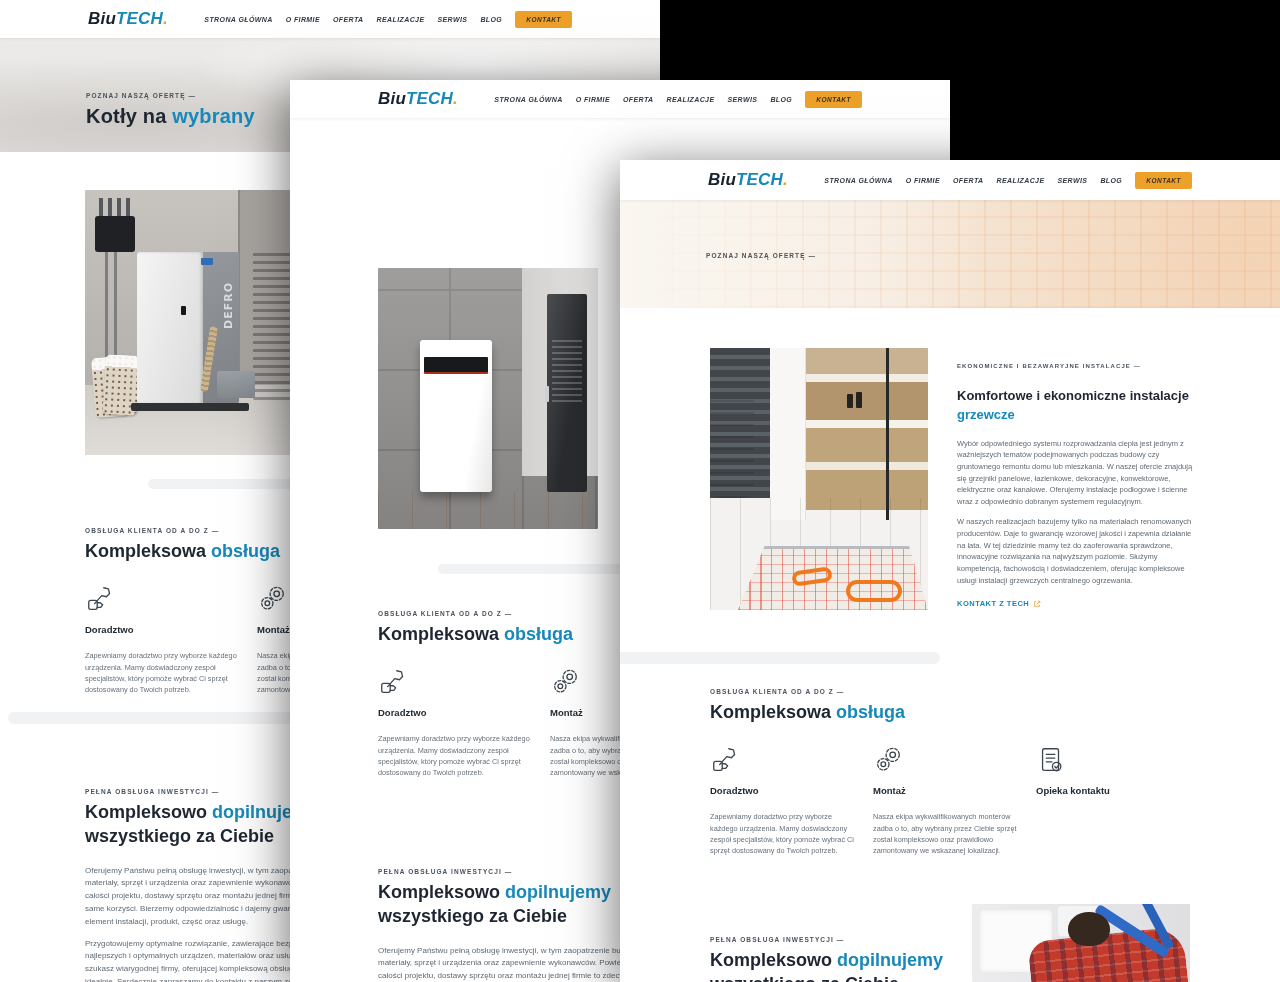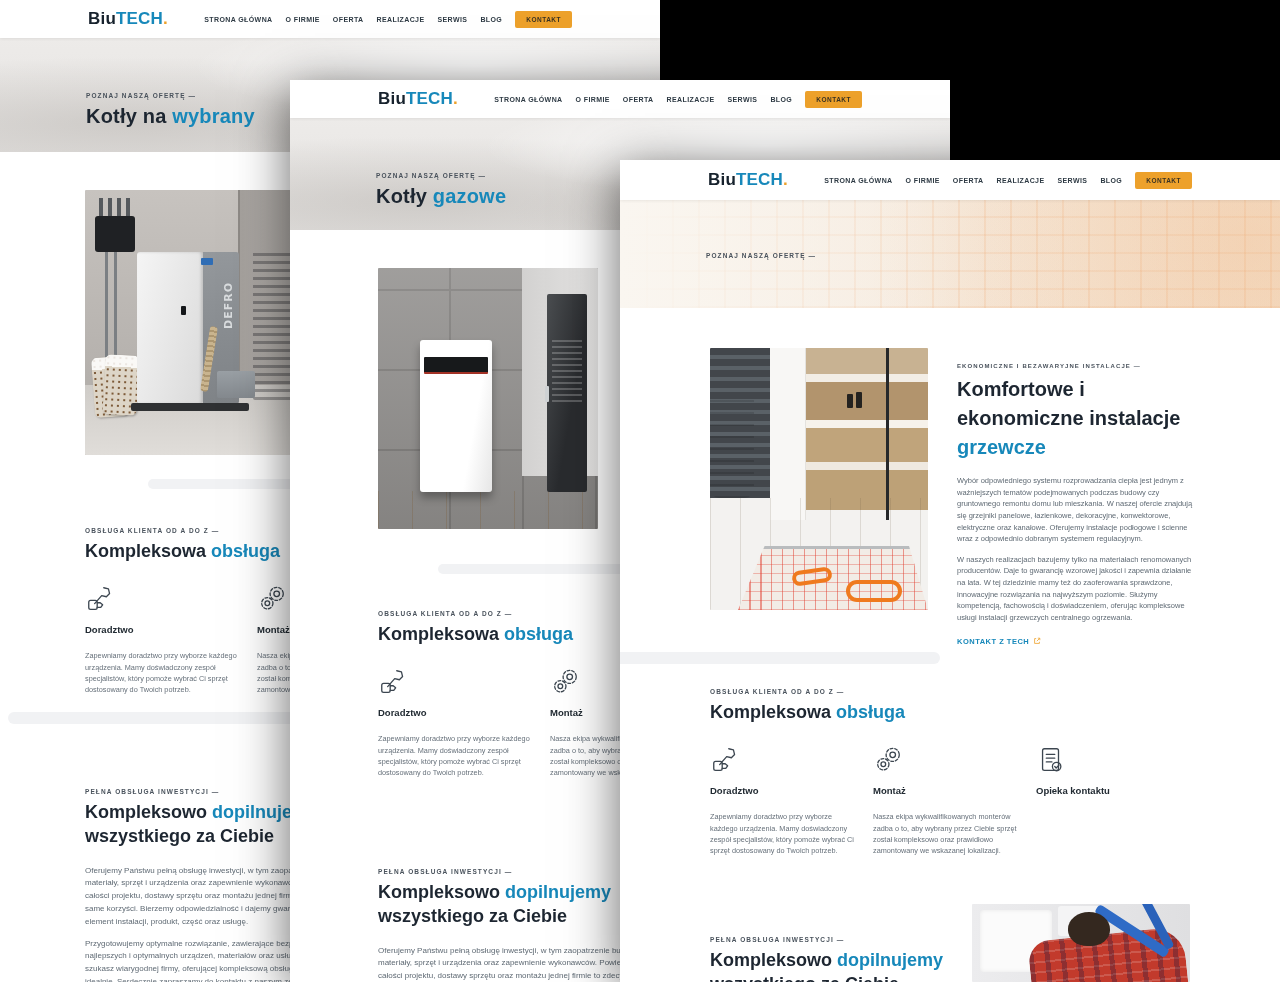--- a/index.html
+++ b/index.html
@@ -23,20 +23,21 @@
     box-shadow:0 10px 50px rgba(0,0,0,.6);
   }
   
   .hdr{
     height:38px;
     display:flex;align-items:center;
     padding:0 88px;
     background:#fff;
     position:relative;z-index:6;
     box-shadow:0 1px 3px rgba(0,0,0,.07);
+    font-style:italic;
   }
   .hdr.tall{height:40px;}
   .logo{font-size:17px;font-weight:bold;color:#17222d;letter-spacing:.2px;white-space:nowrap;cursor:pointer;}
   .logo .lt{color:var(--accent);}
   .logo .ld{color:var(--orange);}
   .nav{margin-left:auto;display:flex;align-items:center;gap:13px;}
   .nav a{font-size:7px;font-weight:bold;letter-spacing:.4px;color:#2e3a44;text-decoration:none;white-space:nowrap;}
   .cta{
     background:var(--orange);color:#3a3223;
     font-size:6.5px;font-weight:bold;letter-spacing:.5px;
@@ -68,21 +69,21 @@
   .features{display:flex;gap:14px;margin-top:21px;}
   .feature{width:158px;flex:none;}
   .feature.sm{width:150px;}
   .icon{width:30px;height:30px;display:block;}
   .icon *{stroke:#3c4650;stroke-width:1.4;fill:none;stroke-linecap:round;stroke-linejoin:round;}
   .ftitle{font-size:9.5px;font-weight:bold;color:#222b33;margin-top:10px;}
   .feature p{font-size:7.3px;color:var(--body);line-height:1.55;margin-top:15px;}
   .section p.body{font-size:8px;color:#5f6a74;line-height:1.6;margin-top:9px;}
   .section p.body.first{margin-top:16px;}
   .intro-col{position:absolute;}
-  .intro-col h3{font-size:20px;font-weight:bold;color:var(--heading);line-height:1.45;margin-top:6px;}
+  .intro-col h3{font-size:13px;font-weight:bold;color:var(--heading);line-height:1.45;margin-top:18px;}
   .intro-col p{font-size:7.5px;color:#5f6a74;line-height:1.55;margin-top:9px;}
   .intro-col p.first{margin-top:13px;}
   .contact-link{display:inline-flex;align-items:center;gap:4px;margin-top:13px;font-size:7.5px;font-weight:bold;letter-spacing:.5px;color:var(--accent);text-decoration:none;}
   .skeleton{position:absolute;background:#f1f2f4;border-radius:6px;}
   
   .scene{position:absolute;overflow:hidden;border-radius:1px;}
   .abs{position:absolute;}
   
   .sp-wall{inset:0;background:linear-gradient(#c7c3bf,#b4b0ac 72%);}
   .sp-corner{right:0;top:0;width:60px;bottom:60px;background:linear-gradient(90deg,#a5a19d,#b8b4b0);border-left:2px solid #8e8a86;}
@@ -271,24 +272,20 @@
     <nav class="nav">
       <a href="#">STRONA GŁÓWNA</a>
       <a href="#">O FIRMIE</a>
       <a href="#">OFERTA</a>
       <a href="#">REALIZACJE</a>
       <a href="#">SERWIS</a>
       <a href="#">BLOG</a>
       <span class="cta">KONTAKT</span>
     </nav>
   </header>
-  <div class="hero hero-gray" style="height:112px">
-    <div class="eyebrow">POZNAJ NASZĄ OFERTĘ —</div>
-    <h1><span>Kotły</span> <span class="accent">gazowe</span></h1>
-  </div>
 
   <div class="scene" style="left:88px;top:188px;width:220px;height:261px">
     <div class="abs sg-tiles"></div>
     <div class="abs sg-rwall"></div>
     <div class="abs sg-floor"></div>
     <div class="abs sg-door">
       <div class="abs sg-handle"></div>
     </div>
     <div class="abs sg-boiler"></div>
   </div>

